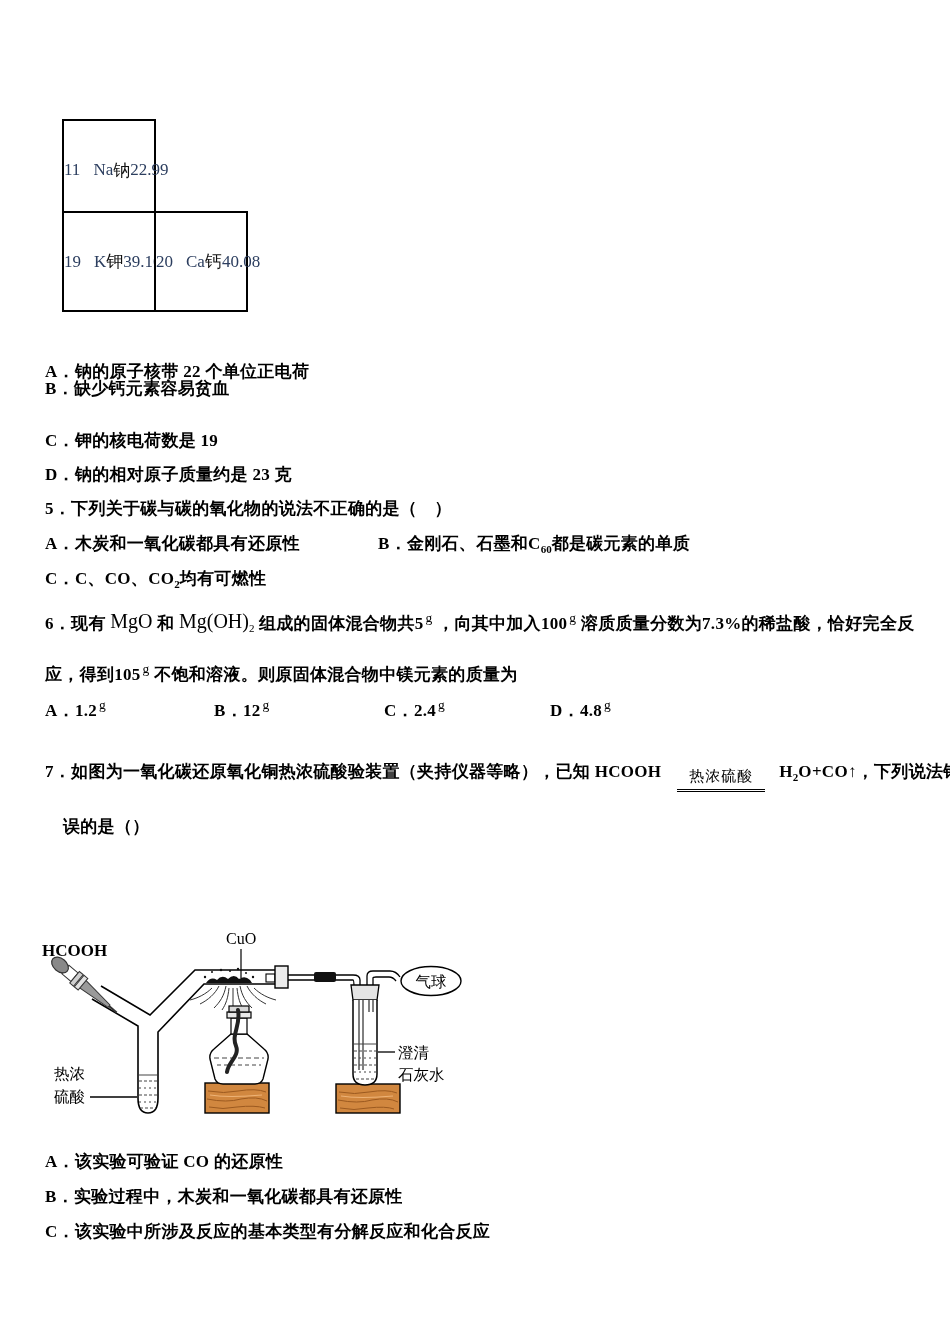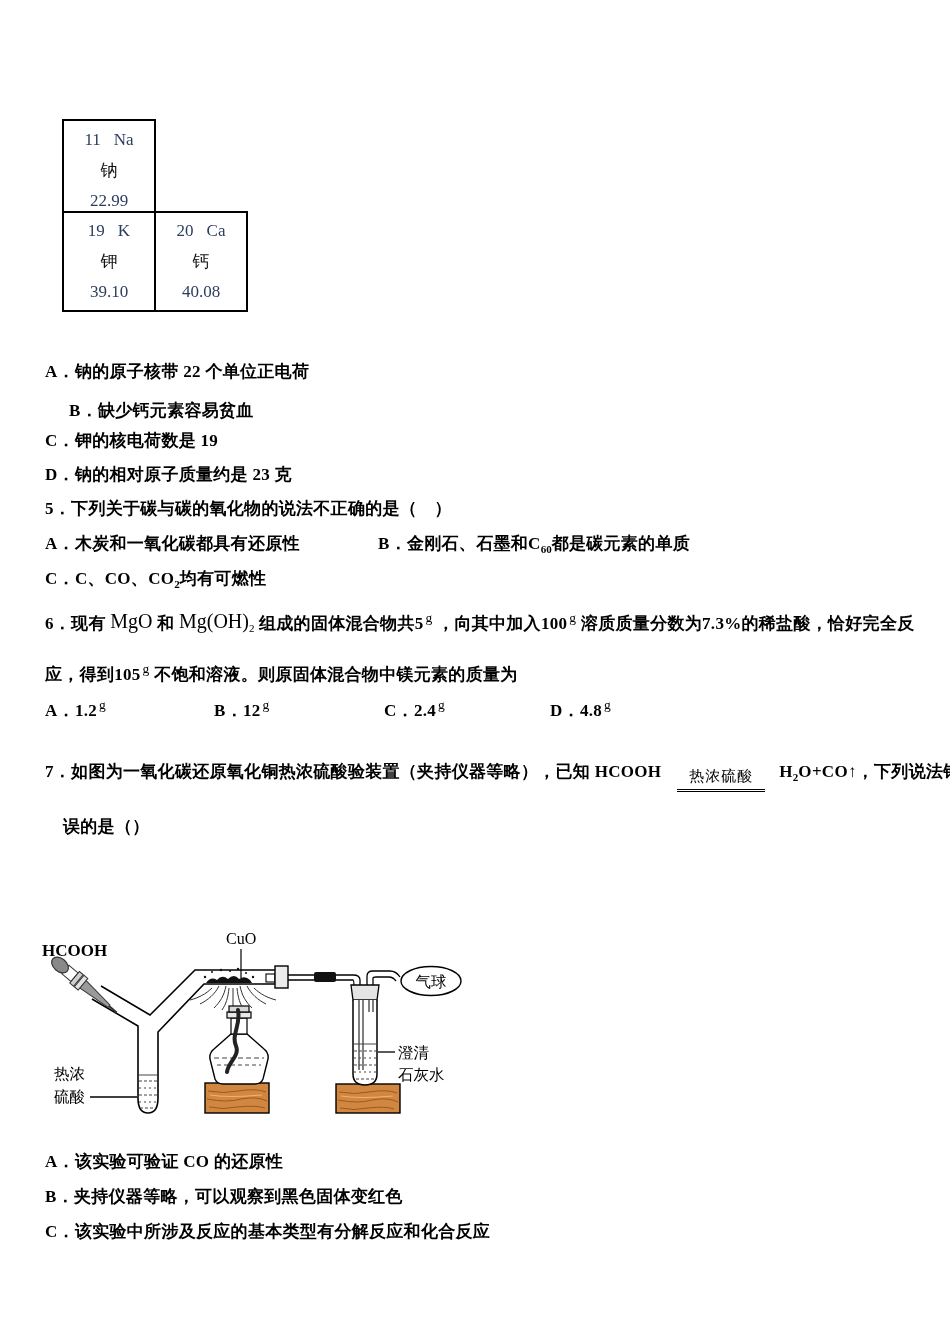--- a/index.html
+++ b/index.html
@@ -9,21 +9,21 @@
         font-size:17px;letter-spacing:0.3px;}
   .formula{font-weight:normal;font-size:20px;position:relative;top:-1px;
            letter-spacing:0;margin-top:48px;}
   .supg{font-weight:normal;font-size:13.5px;vertical-align:7px;margin-left:2px;}
   .sub{font-size:11px;vertical-align:-4px;letter-spacing:0;}
   .cond{display:inline-block;vertical-align:-4px;margin:12px 14px 0 16px;}
   .cond-text{display:block;font-weight:normal;font-size:15px;text-align:center;
              padding:0 12px 3px;border-bottom:3px double #000;letter-spacing:1px;}
   
   .cell{position:absolute;border:2px solid #000;background:#fff;
-        display:flex;flex-direction:column;justify-content:space-around;
+        display:flex;flex-direction:row;justify-content:space-around;
         align-items:center;text-align:center;font-size:17px;padding:4px 0;}
   .cell .symline{color:#2c3e5f;}
   .cell .symline .sym{margin-left:13px;}
   .cell .zh{color:#111;}
   .cell .mass{color:#2c3e5f;}
   svg text{font-family:"Liberation Serif",serif;}
 </style>
 </head>
 <body>
 
@@ -41,21 +41,21 @@
       <div class="mass">39.10</div>
     </div>
     <div class="cell" style="left:154px;top:211px;width:90px;height:89px;">
       <div class="symline"><span>20</span><span class="sym">Ca</span></div>
       <div class="zh">钙</div>
       <div class="mass">40.08</div>
     </div>
   </div>
 
   <div class="line" style="left:45px;top:360px;">A．钠的原子核带 22 个单位正电荷</div>
-  <div class="line" style="left:45px;top:399px;margin-left:24px;">B．缺少钙元素容易贫血</div>
+  <div class="line" style="left:45px;top:377px;">B．缺少钙元素容易贫血</div>
   <div class="line" style="left:45px;top:429px;">C．钾的核电荷数是 19</div>
   <div class="line" style="left:45px;top:463px;">D．钠的相对原子质量约是 23 克</div>
 
   <div class="line" style="left:45px;top:497px;">5．下列关于碳与碳的氧化物的说法不正确的是（　）</div>
   <div class="line" style="left:45px;top:532px;">A．木炭和一氧化碳都具有还原性</div>
   <div class="line" style="left:378px;top:532px;"><span>B．金刚石、石墨和C</span><span class="sub">60</span><span>都是碳元素的单质</span></div>
   <div class="line" style="left:45px;top:567px;"><span>C．C、CO、CO</span><span class="sub">2</span><span>均有可燃性</span></div>
 
   <div class="line" style="left:45px;top:610px;">
     <span>6．现有</span>
@@ -195,16 +195,16 @@
 
     <text x="4" y="34" font-size="17" font-weight="600" fill="#000">HCOOH</text>
     <text x="188" y="22" font-size="16" fill="#000">CuO</text>
     <text x="16" y="157" font-size="15.5" fill="#000">热浓</text>
     <text x="16" y="180" font-size="15.5" fill="#000">硫酸</text>
     <text x="360" y="136" font-size="15.5" fill="#000">澄清</text>
     <text x="360" y="158" font-size="15.5" fill="#000">石灰水</text>
   </svg>
 
   <div class="line" style="left:45px;top:1150px;">A．该实验可验证 CO 的还原性</div>
-  <div class="line" style="left:45px;top:1185px;">B．夹持仪器等略，可以观察到黑色固体变红色</div>
+  <div class="line" style="left:45px;top:1185px;">B．实验过程中，木炭和一氧化碳都具有还原性</div>
   <div class="line" style="left:45px;top:1220px;">C．该实验中所涉及反应的基本类型有分解反应和化合反应</div>
 
 </div>
 
 </body></html>

